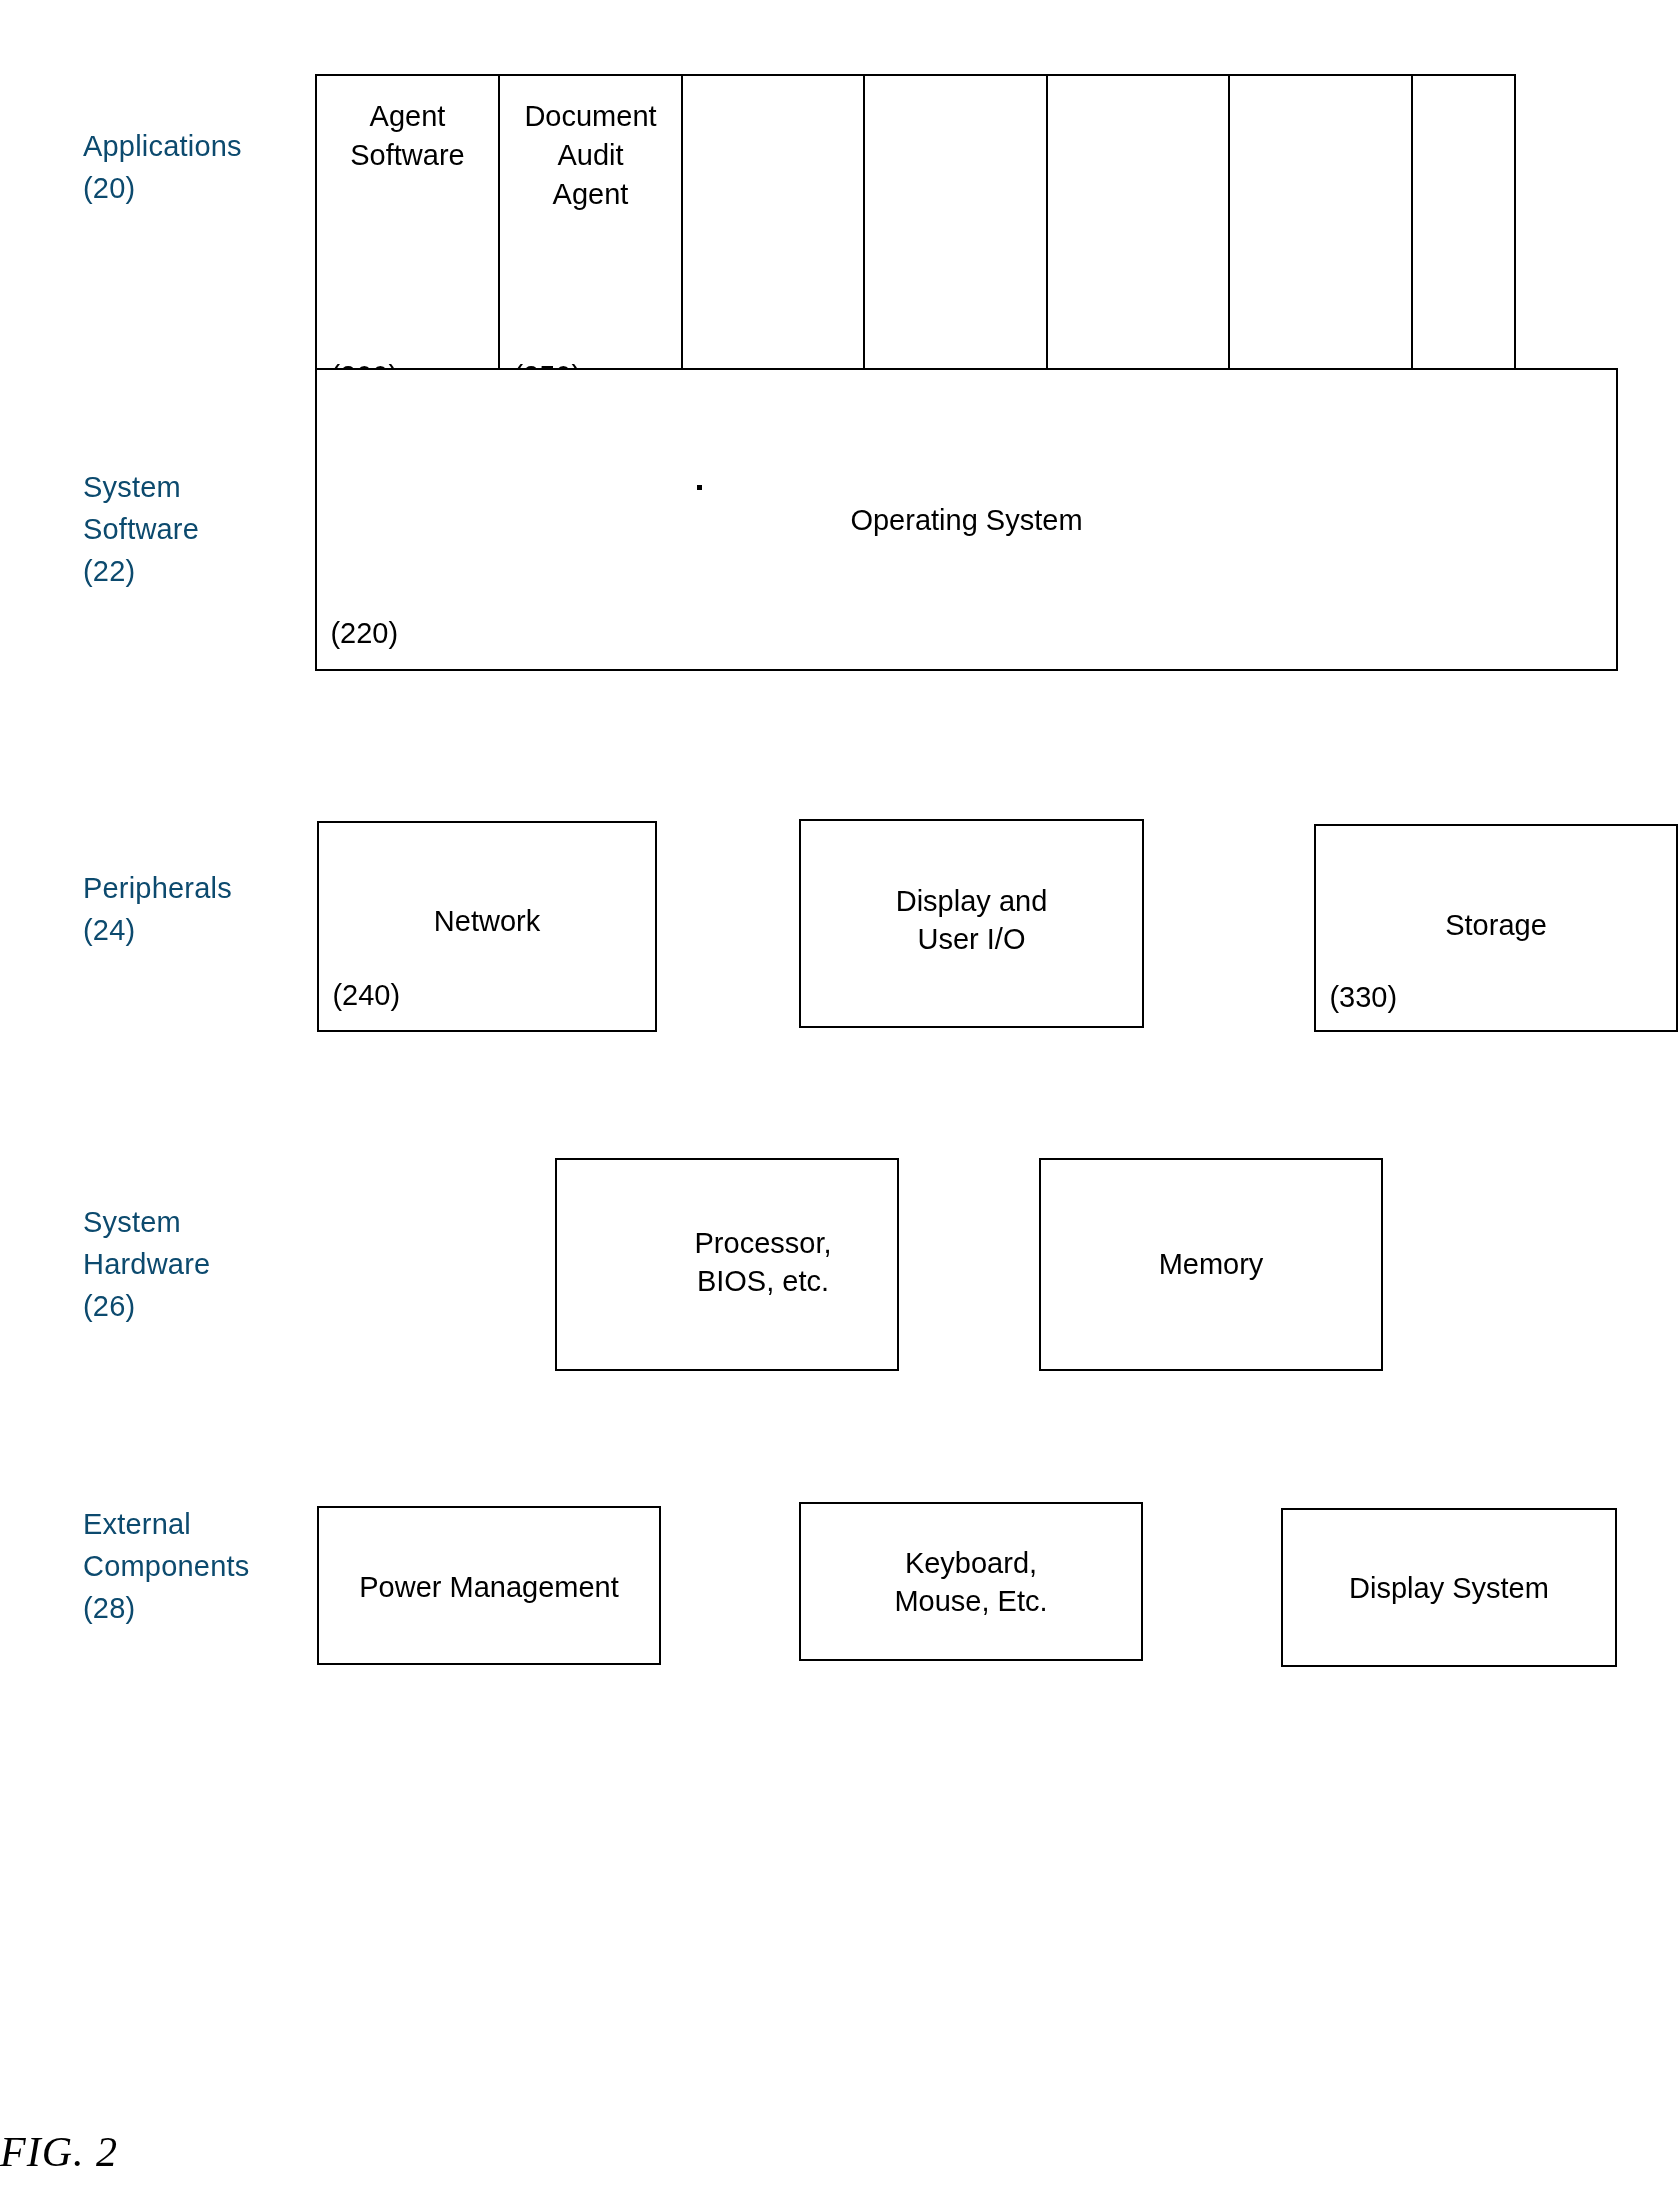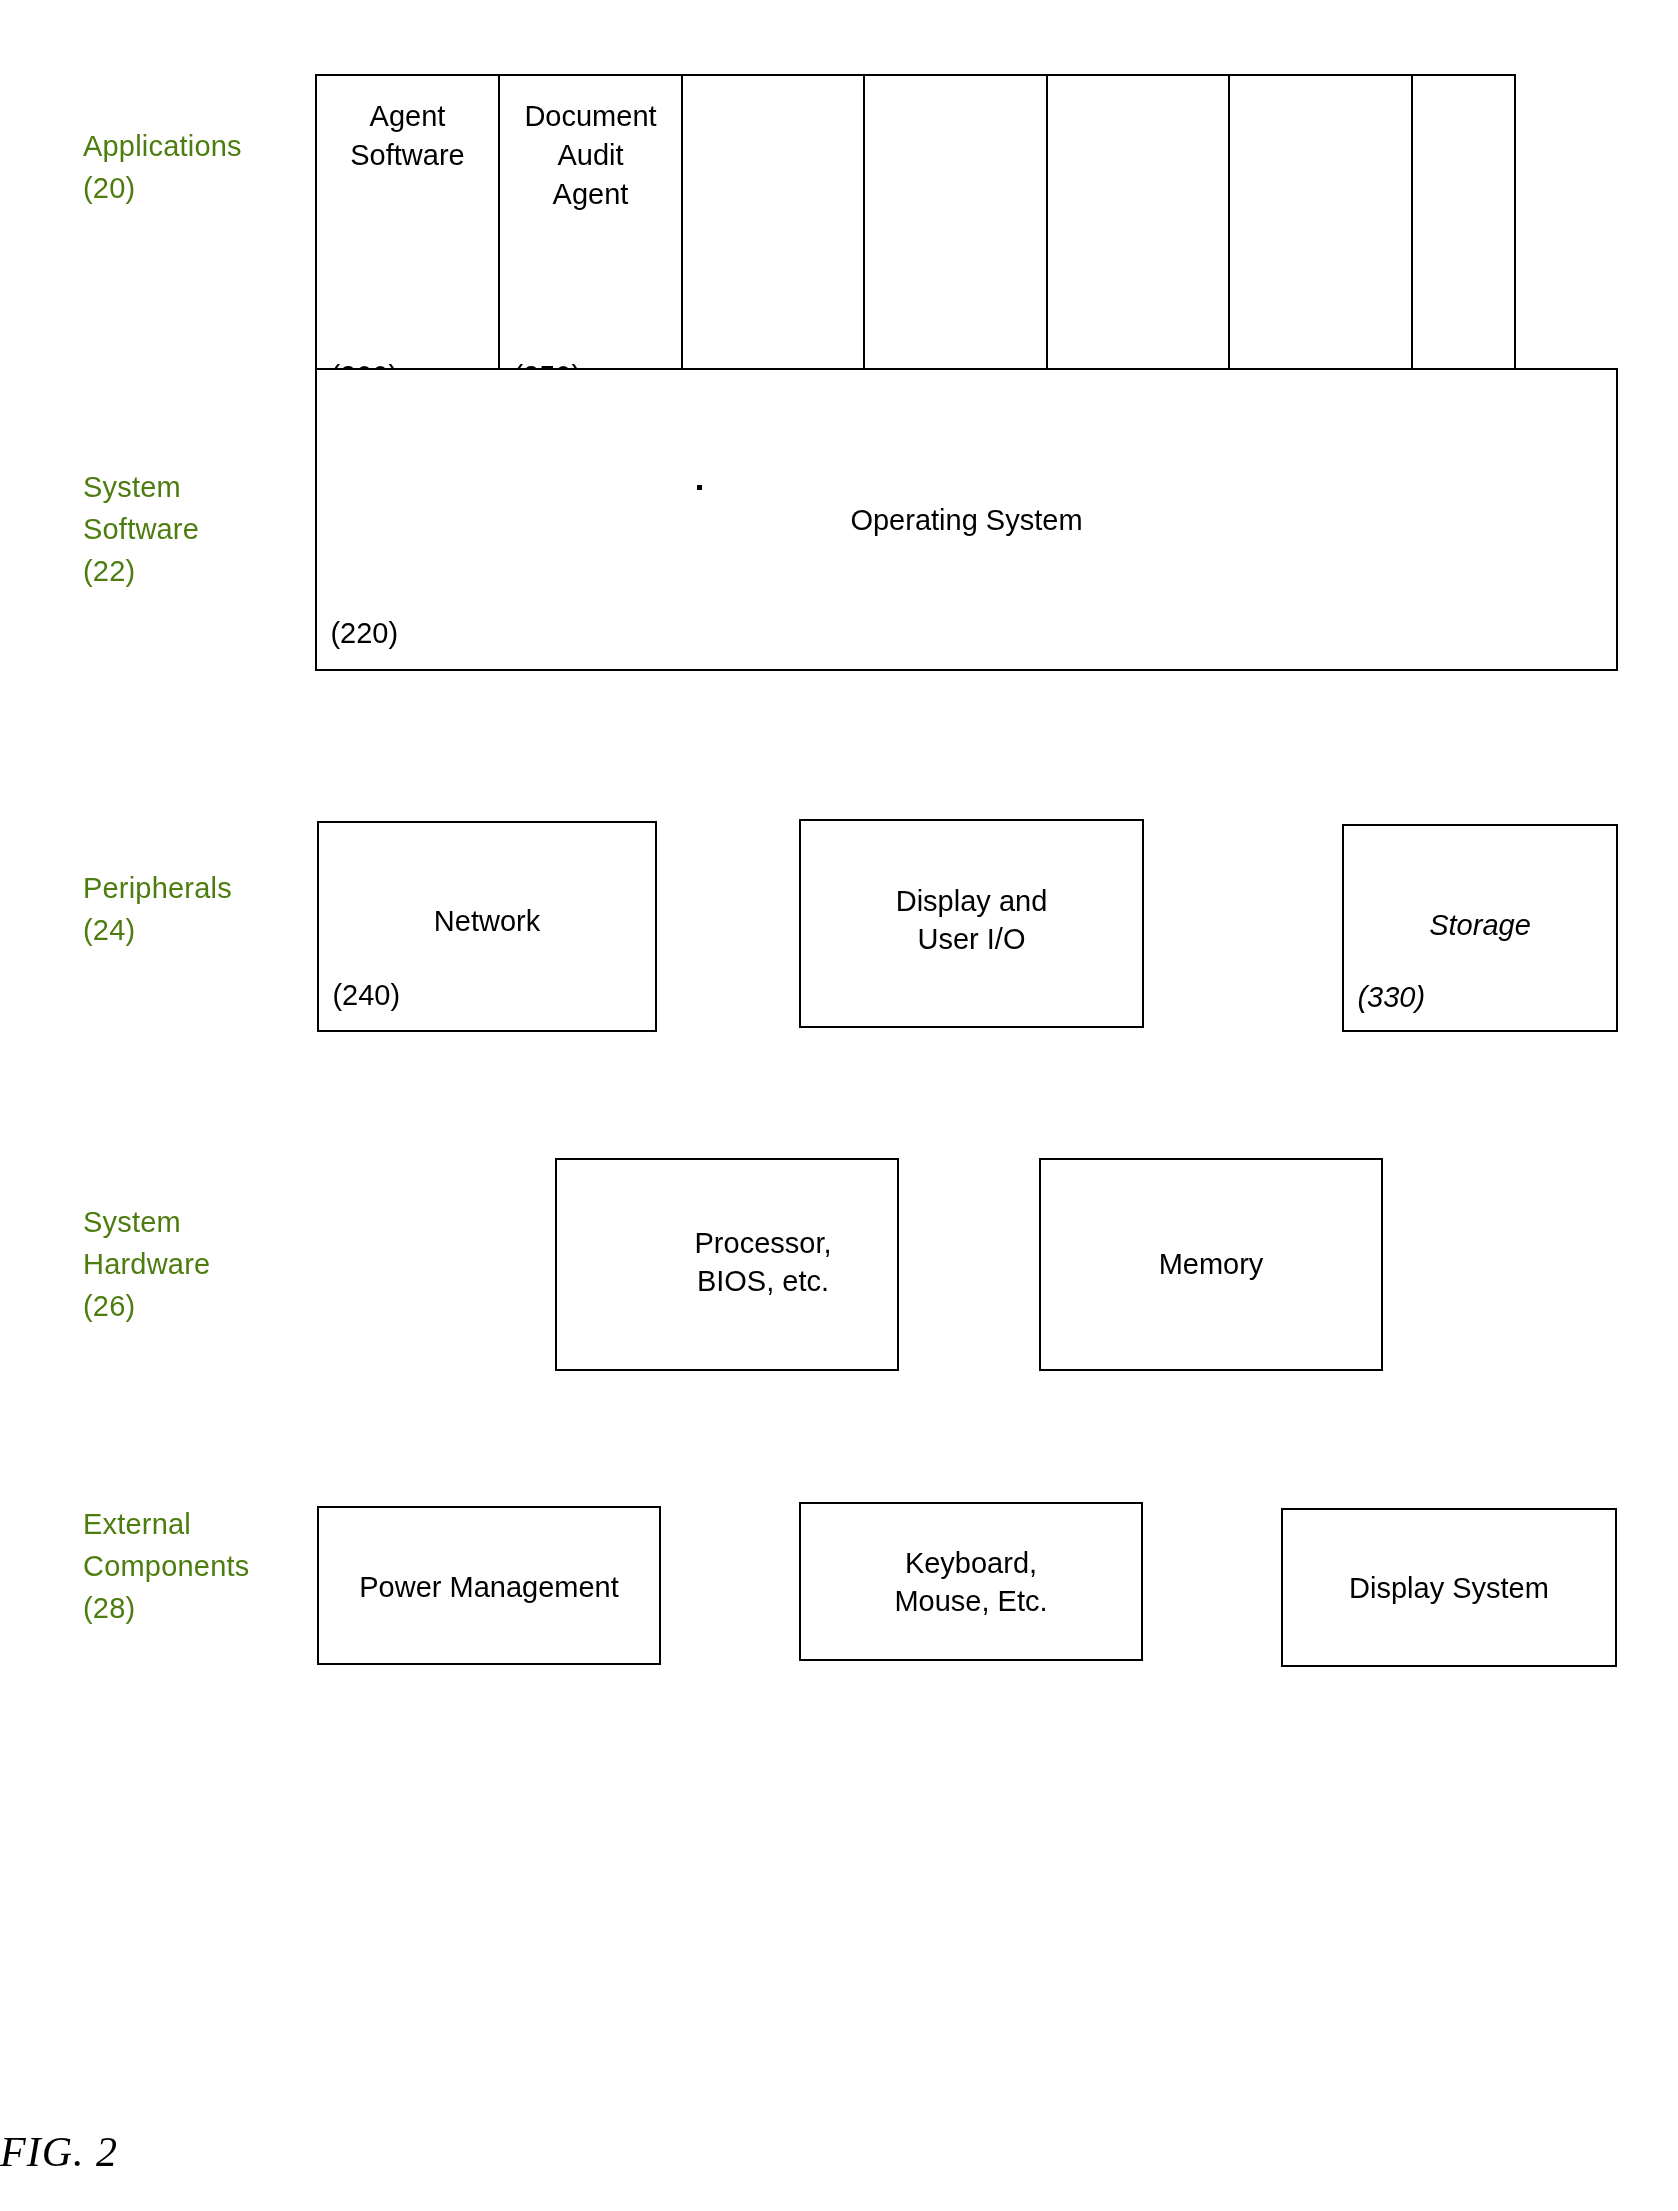--- a/index.html
+++ b/index.html
@@ -21,21 +21,21 @@
     left: 0; top: 0;
     width: 1678px;
     height: 2212px;
   }
 
   
   .row-label {
     position: absolute;
     font-size: 29px;
     line-height: 42px;
-    color: #4d7c0f;
+    color: #0c4a6e;
     white-space: pre-line;
     letter-spacing: 0.2px;
   }
 
   
   .box {
     position: absolute;
     border: 2.9px solid #000;
     background: #fff;
     box-sizing: border-box;
@@ -219,21 +219,21 @@
     <div class="box-text" style="top:79px;">Network</div>
     <div class="ref-num" style="left:13.4px; bottom:17.3px;margin-top:31px;">(240)</div>
   </div>
 
   <div class="box" id="peripheral-display-user-io" style="left:799px; top:819px; width:345px; height:209px;">
     <div class="box-text" style="top:61px;">Display and
 User I/O</div>
     <div class="ref-num" style="left:13.4px; bottom:17.3px;"></div>
   </div>
 
-  <div class="box" id="peripheral-storage" style="left:1342px; top:824px; width:276px; height:208px;font-style:italic;">
+  <div class="box" id="peripheral-storage" style="left:1314px; top:824px; width:364px; height:208px;">
     <div class="box-text" style="top:80px;">Storage</div>
     <div class="ref-num" style="left:13.4px; bottom:15.4px;">(330)</div>
   </div>
 
   <div class="box" id="hardware-processor" style="left:555px; top:1158px; width:344px; height:213px;">
     <div class="box-text" style="top:64px;padding-left:36px;">Processor,
 BIOS, etc.</div>
   </div>
 
   <div class="box" id="hardware-memory" style="left:1039px; top:1158px; width:344px; height:213px;">

